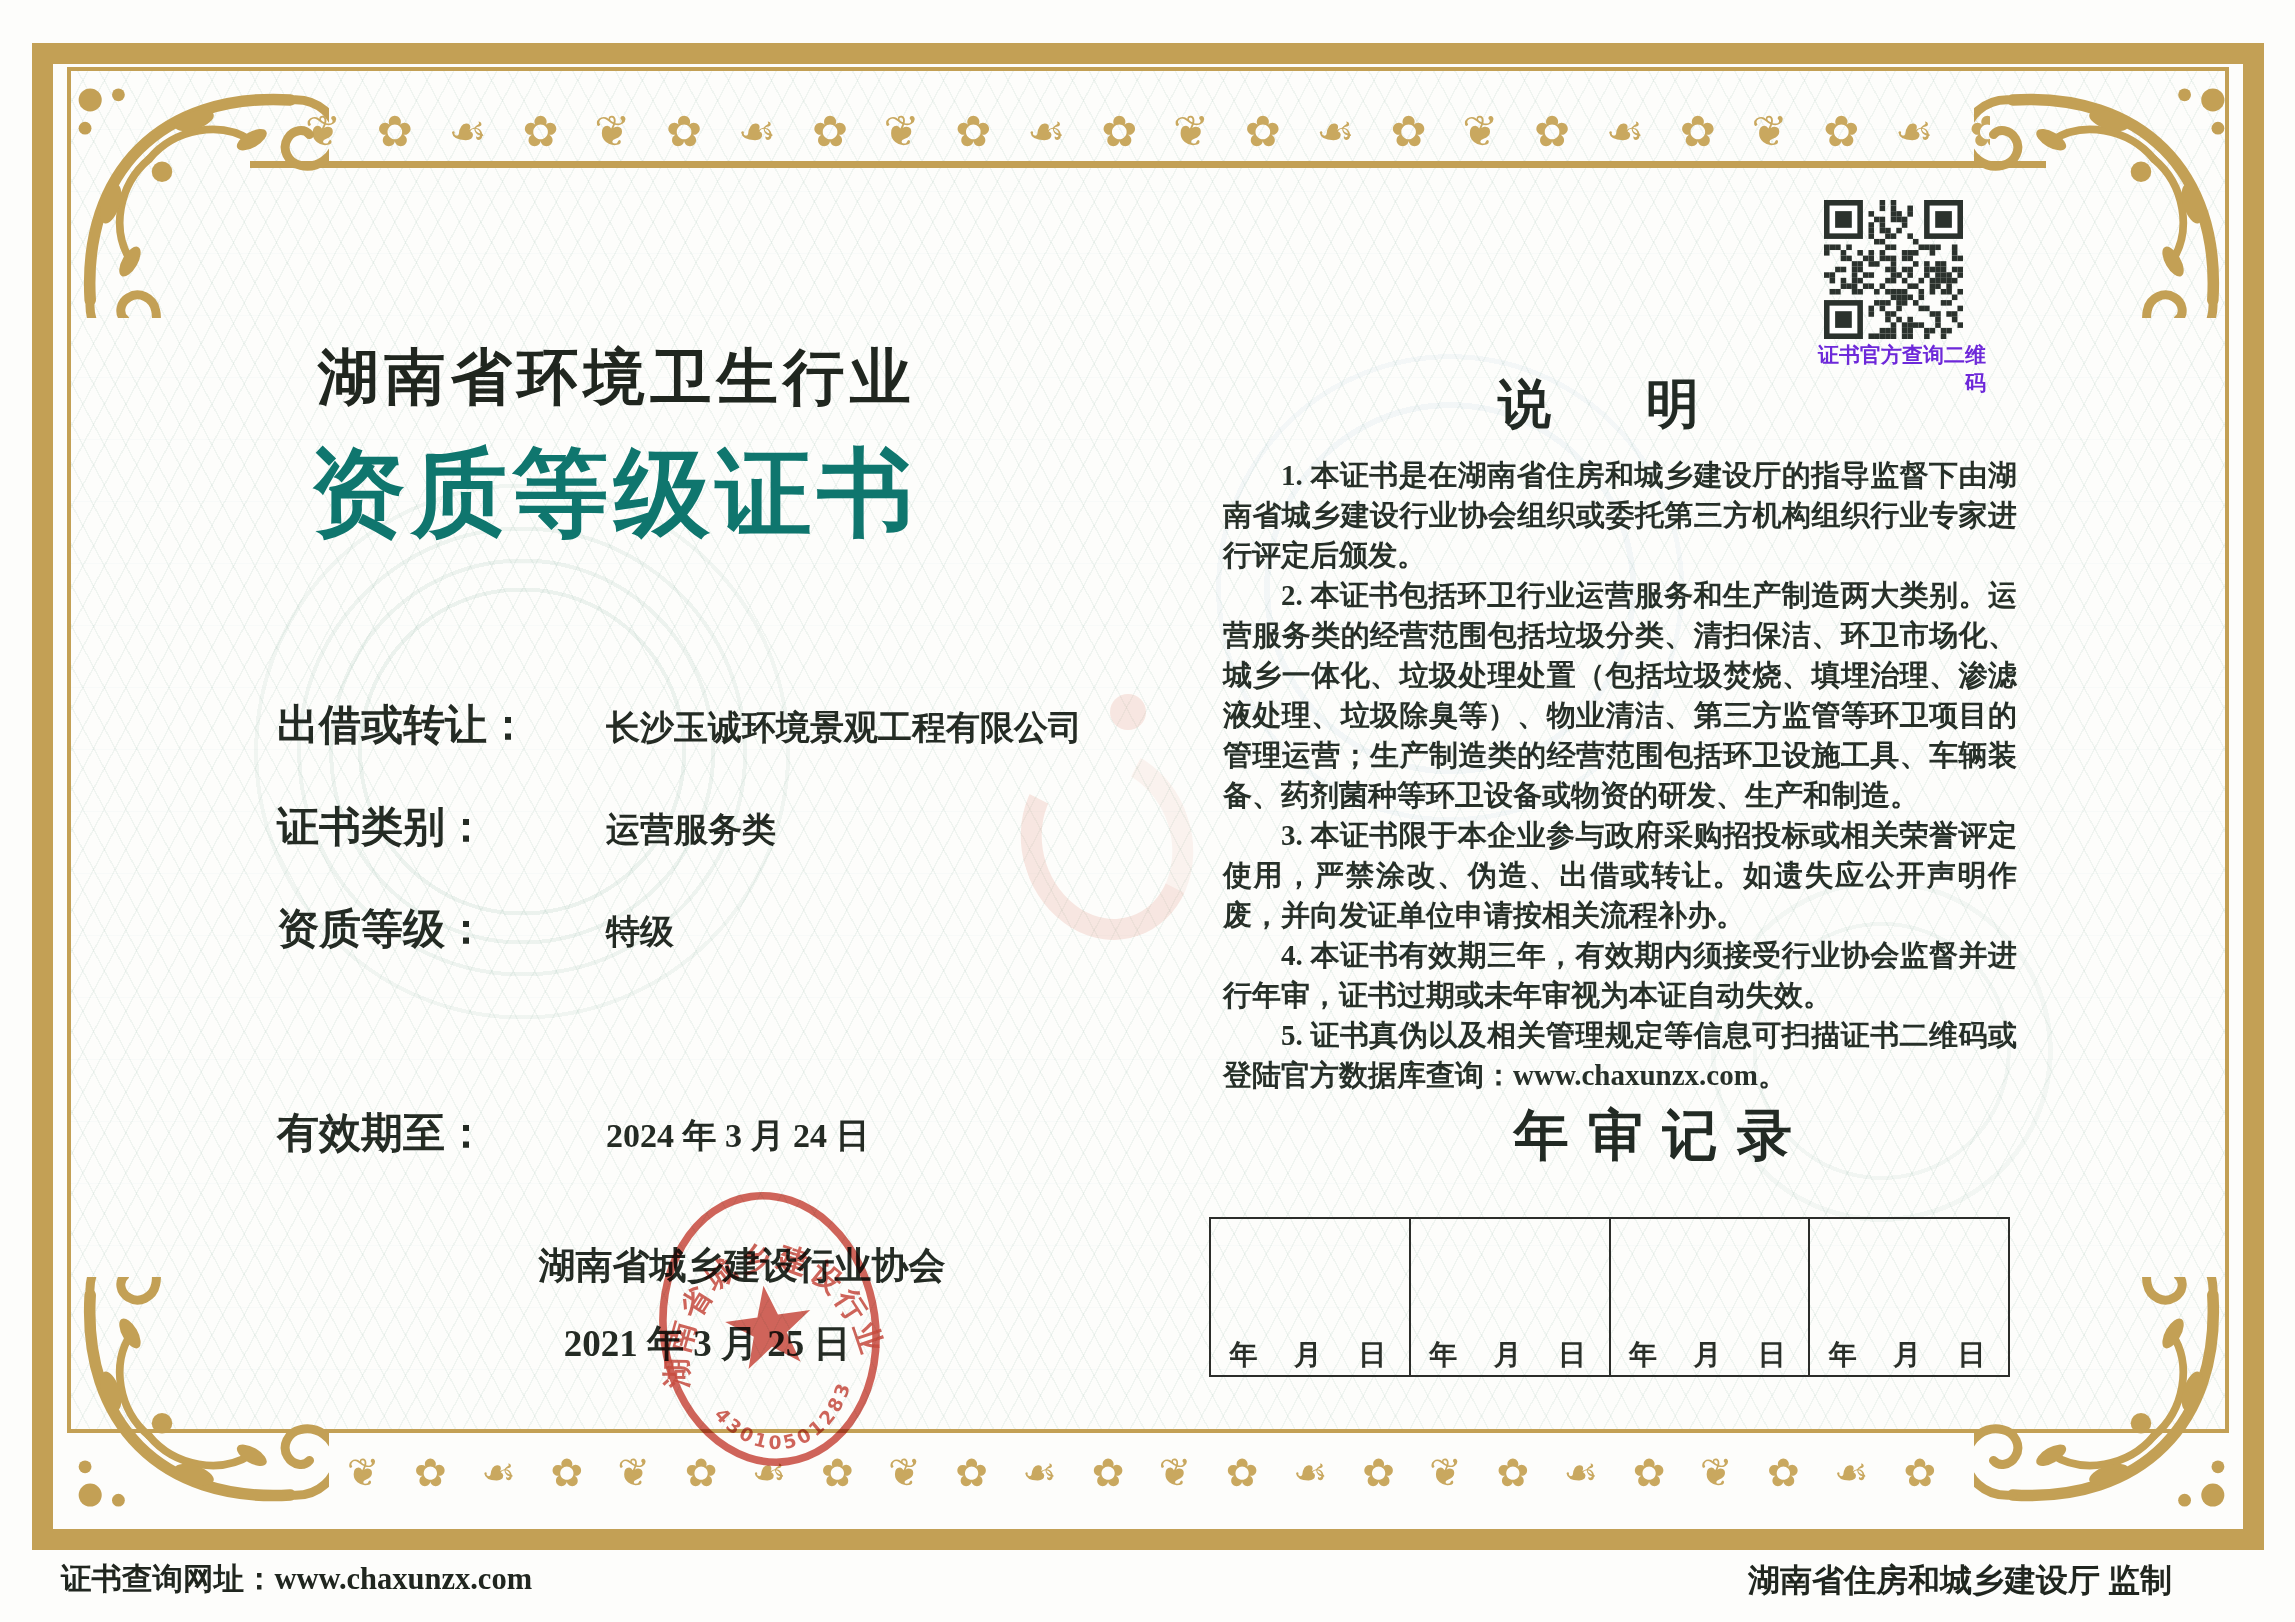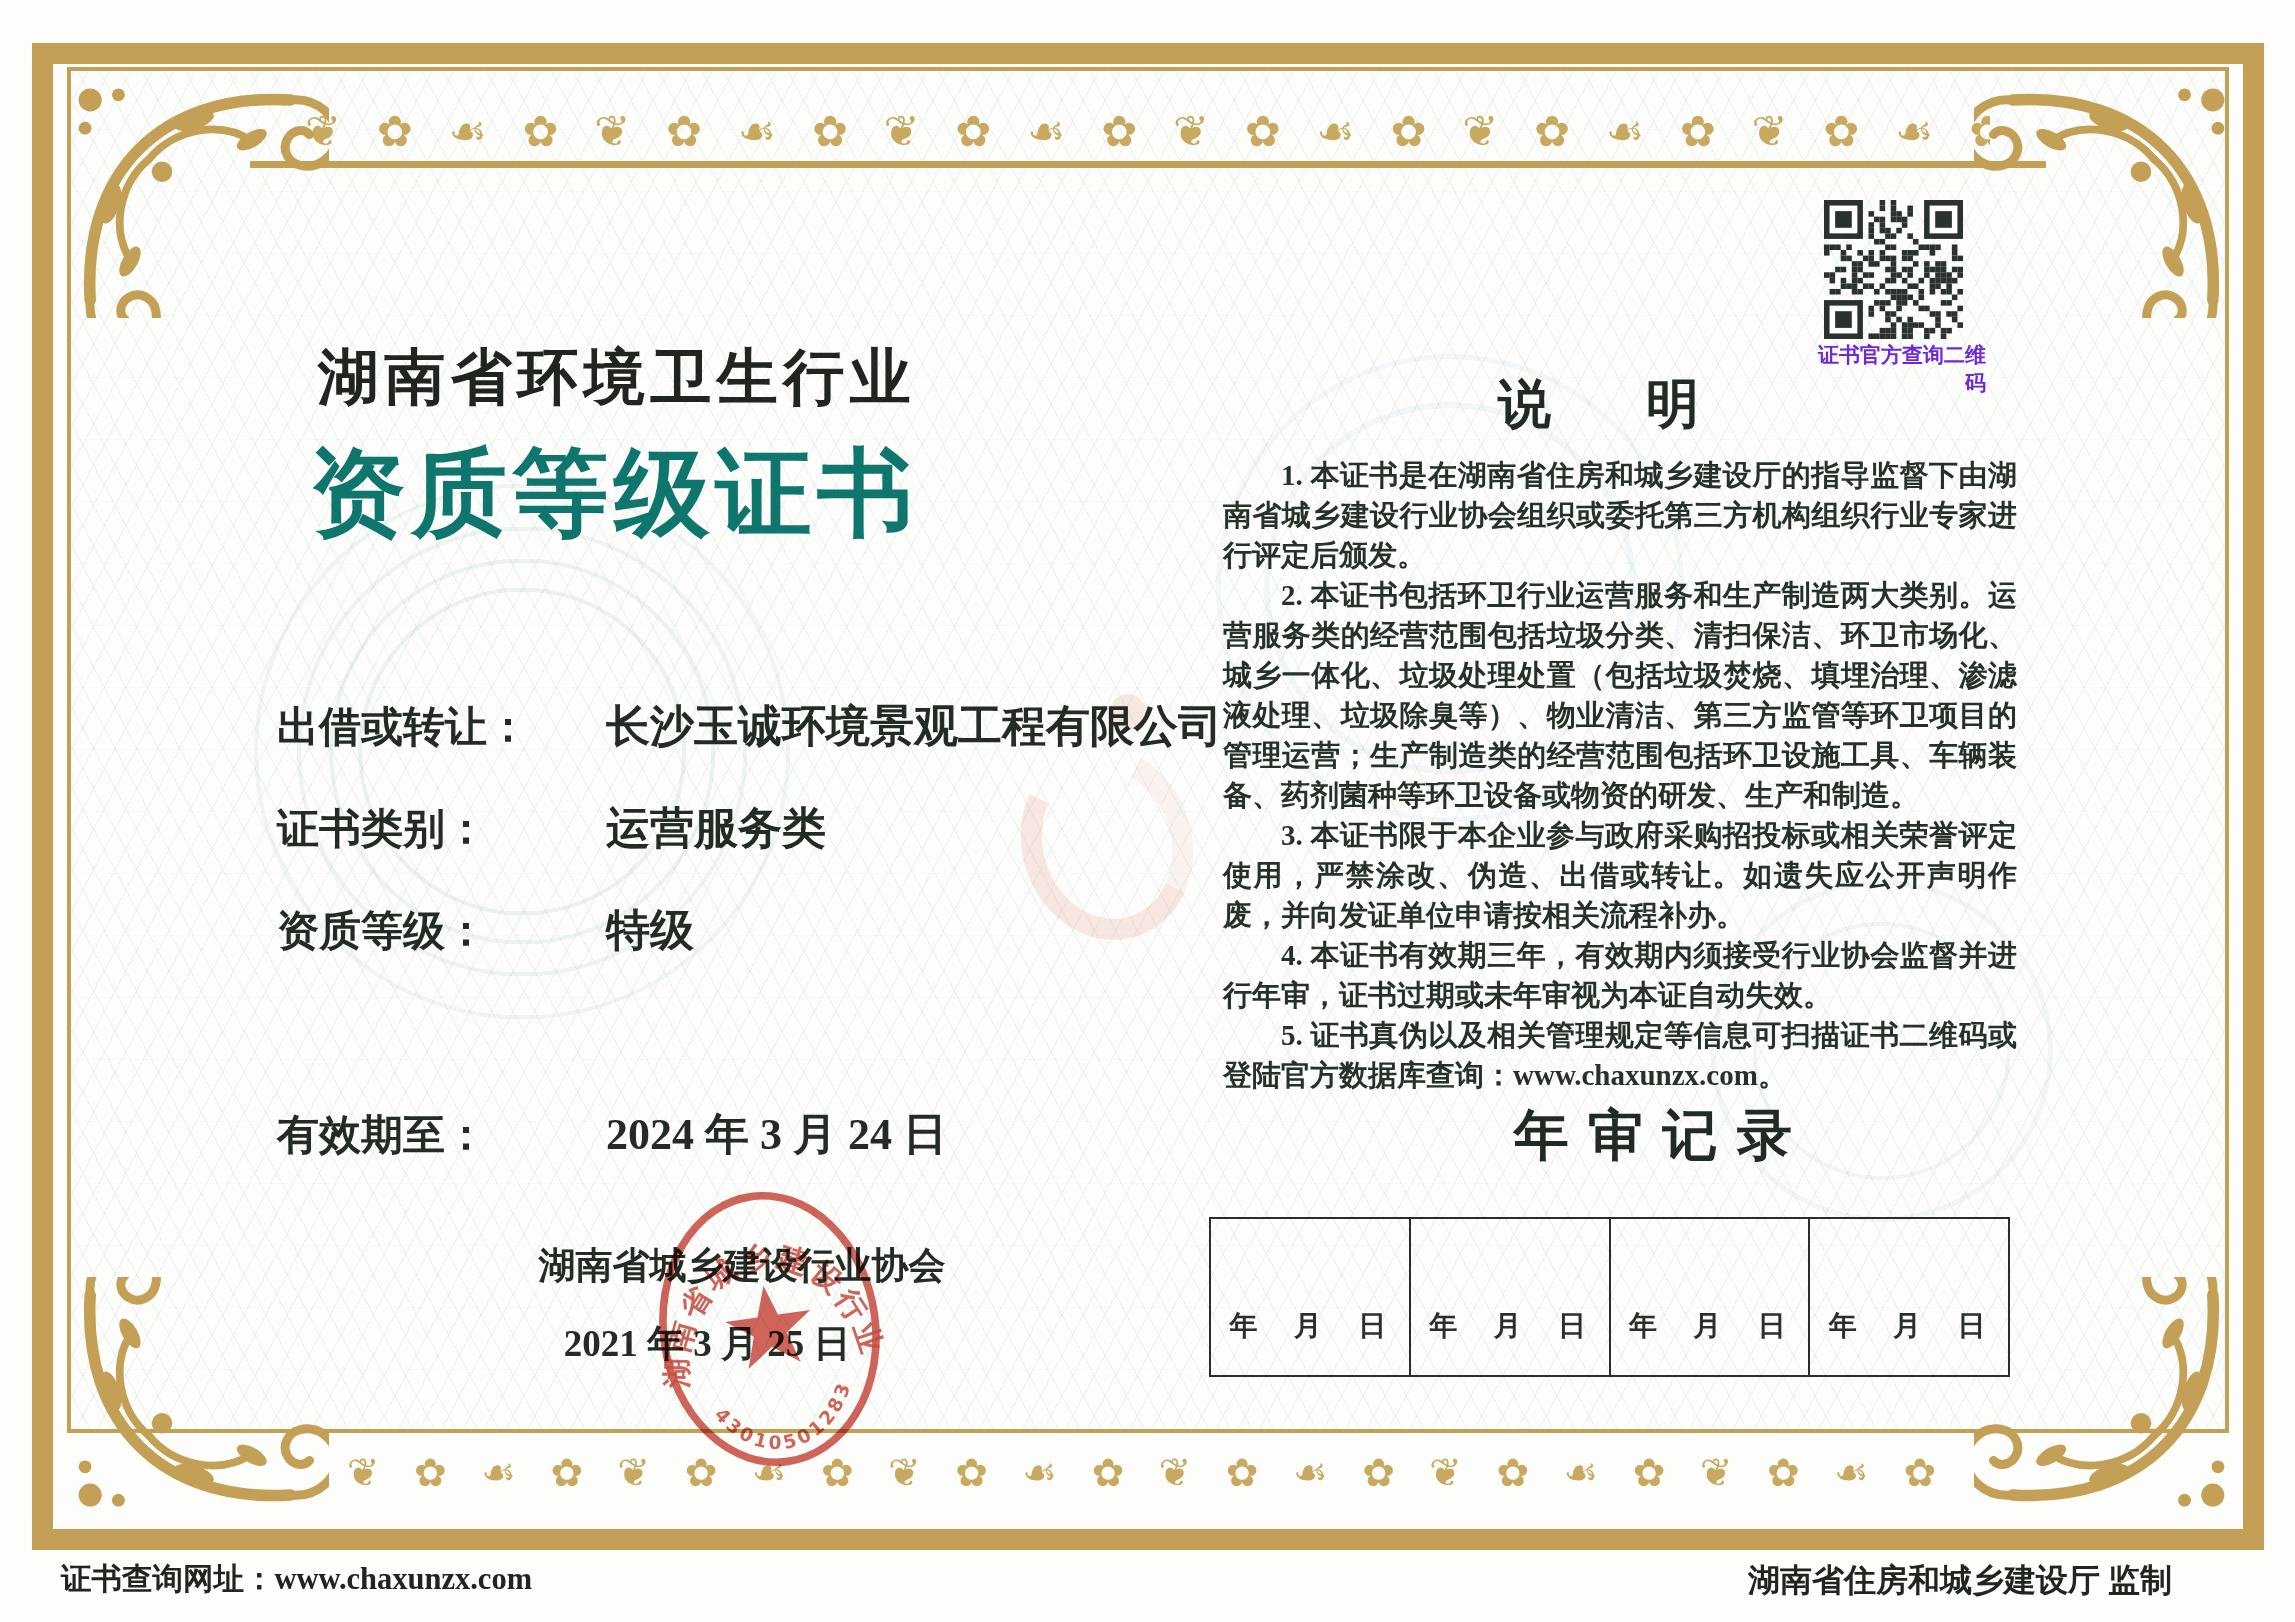--- a/index.html
+++ b/index.html
@@ -37,21 +37,21 @@
   .fl-br{left:1974px;top:1277px;transform:scale(-1,-1);}
 
   
   .title1{position:absolute;left:298px;top:337px;width:638px;text-align:center;
     font-size:61px;font-weight:bold;letter-spacing:5.5px;color:#20261f;}
   .title2{position:absolute;left:295px;top:430px;width:638px;text-align:center;
     font-family:"DejaVu Sans","Liberation Sans",sans-serif;font-size:96px;font-weight:bold;letter-spacing:5.5px;color:#0f766e;}
 
   .field-row{position:absolute;left:277px;height:55px;white-space:nowrap;}
   .field-label{display:inline-block;width:222px;font-size:42px;font-weight:bold;color:#242b24;}
-  .field-value{display:inline-block;margin-left:107px;font-size:44px;font-weight:bold;color:#242b24;}
+  .field-value{display:inline-block;margin-left:107px;font-size:34px;font-weight:bold;color:#242b24;}
   .r1{top:697px}.r2{top:799px}.r3{top:901px}.r4{top:1003px}.r5{top:1105px}
 
   .issuer{position:absolute;left:527px;top:1241px;width:430px;text-align:center;font-size:37px;font-weight:bold;color:#242b24;}
   .issue-date{position:absolute;left:513px;top:1319px;width:388px;text-align:center;font-size:37px;font-weight:bold;color:#242b24;}
   .seal{position:absolute;left:655px;top:1187px;width:229px;height:284px;opacity:.92;mix-blend-mode:multiply;pointer-events:none;}
 
   
   .notes-heading{position:absolute;left:1276px;top:369px;width:666px;text-align:center;
     font-size:53px;font-weight:bold;letter-spacing:21px;color:#222a24;}
   .notes-body{position:absolute;left:1223px;top:455px;width:794px;font-size:29px;line-height:40px;
@@ -59,21 +59,21 @@
   .notes-body p{margin:0;text-indent:2em;}
 
   .qr-box{position:absolute;left:1824px;top:200px;width:139px;height:139px;}
   .qr-caption{position:absolute;left:1800px;top:341px;width:186px;text-align:right;font-size:21px;font-weight:bold;color:#6d28d9;}
 
   .annual-heading{position:absolute;left:1262px;top:1099px;width:801px;text-align:center;
     font-size:55px;font-weight:bold;letter-spacing:19.4px;color:#222a24;}
   .annual-table{position:absolute;left:1209px;top:1217px;width:801px;height:160px;
     border:2.8px solid #2c2d2a;box-sizing:border-box;display:flex;}
   .annual-cell{flex:1;border-left:2.1px solid #2c2d2a;display:flex;align-items:flex-end;justify-content:center;
-    padding-bottom:30px;box-sizing:border-box;font-size:28px;font-weight:bold;color:#2a2f29;letter-spacing:4.2px;}
+    padding-bottom:1px;box-sizing:border-box;font-size:28px;font-weight:bold;color:#2a2f29;letter-spacing:4.2px;}
   .annual-cell:first-child{border-left:none;}
 
   
   .footer-left{position:absolute;left:61px;top:1559px;font-size:30.5px;font-weight:bold;color:#20261f;}
   .footer-right{position:absolute;left:1748px;top:1559px;font-size:32px;font-weight:bold;color:#20261f;}
 </style>
 </head>
 <body>
 
 <div id="cert">

